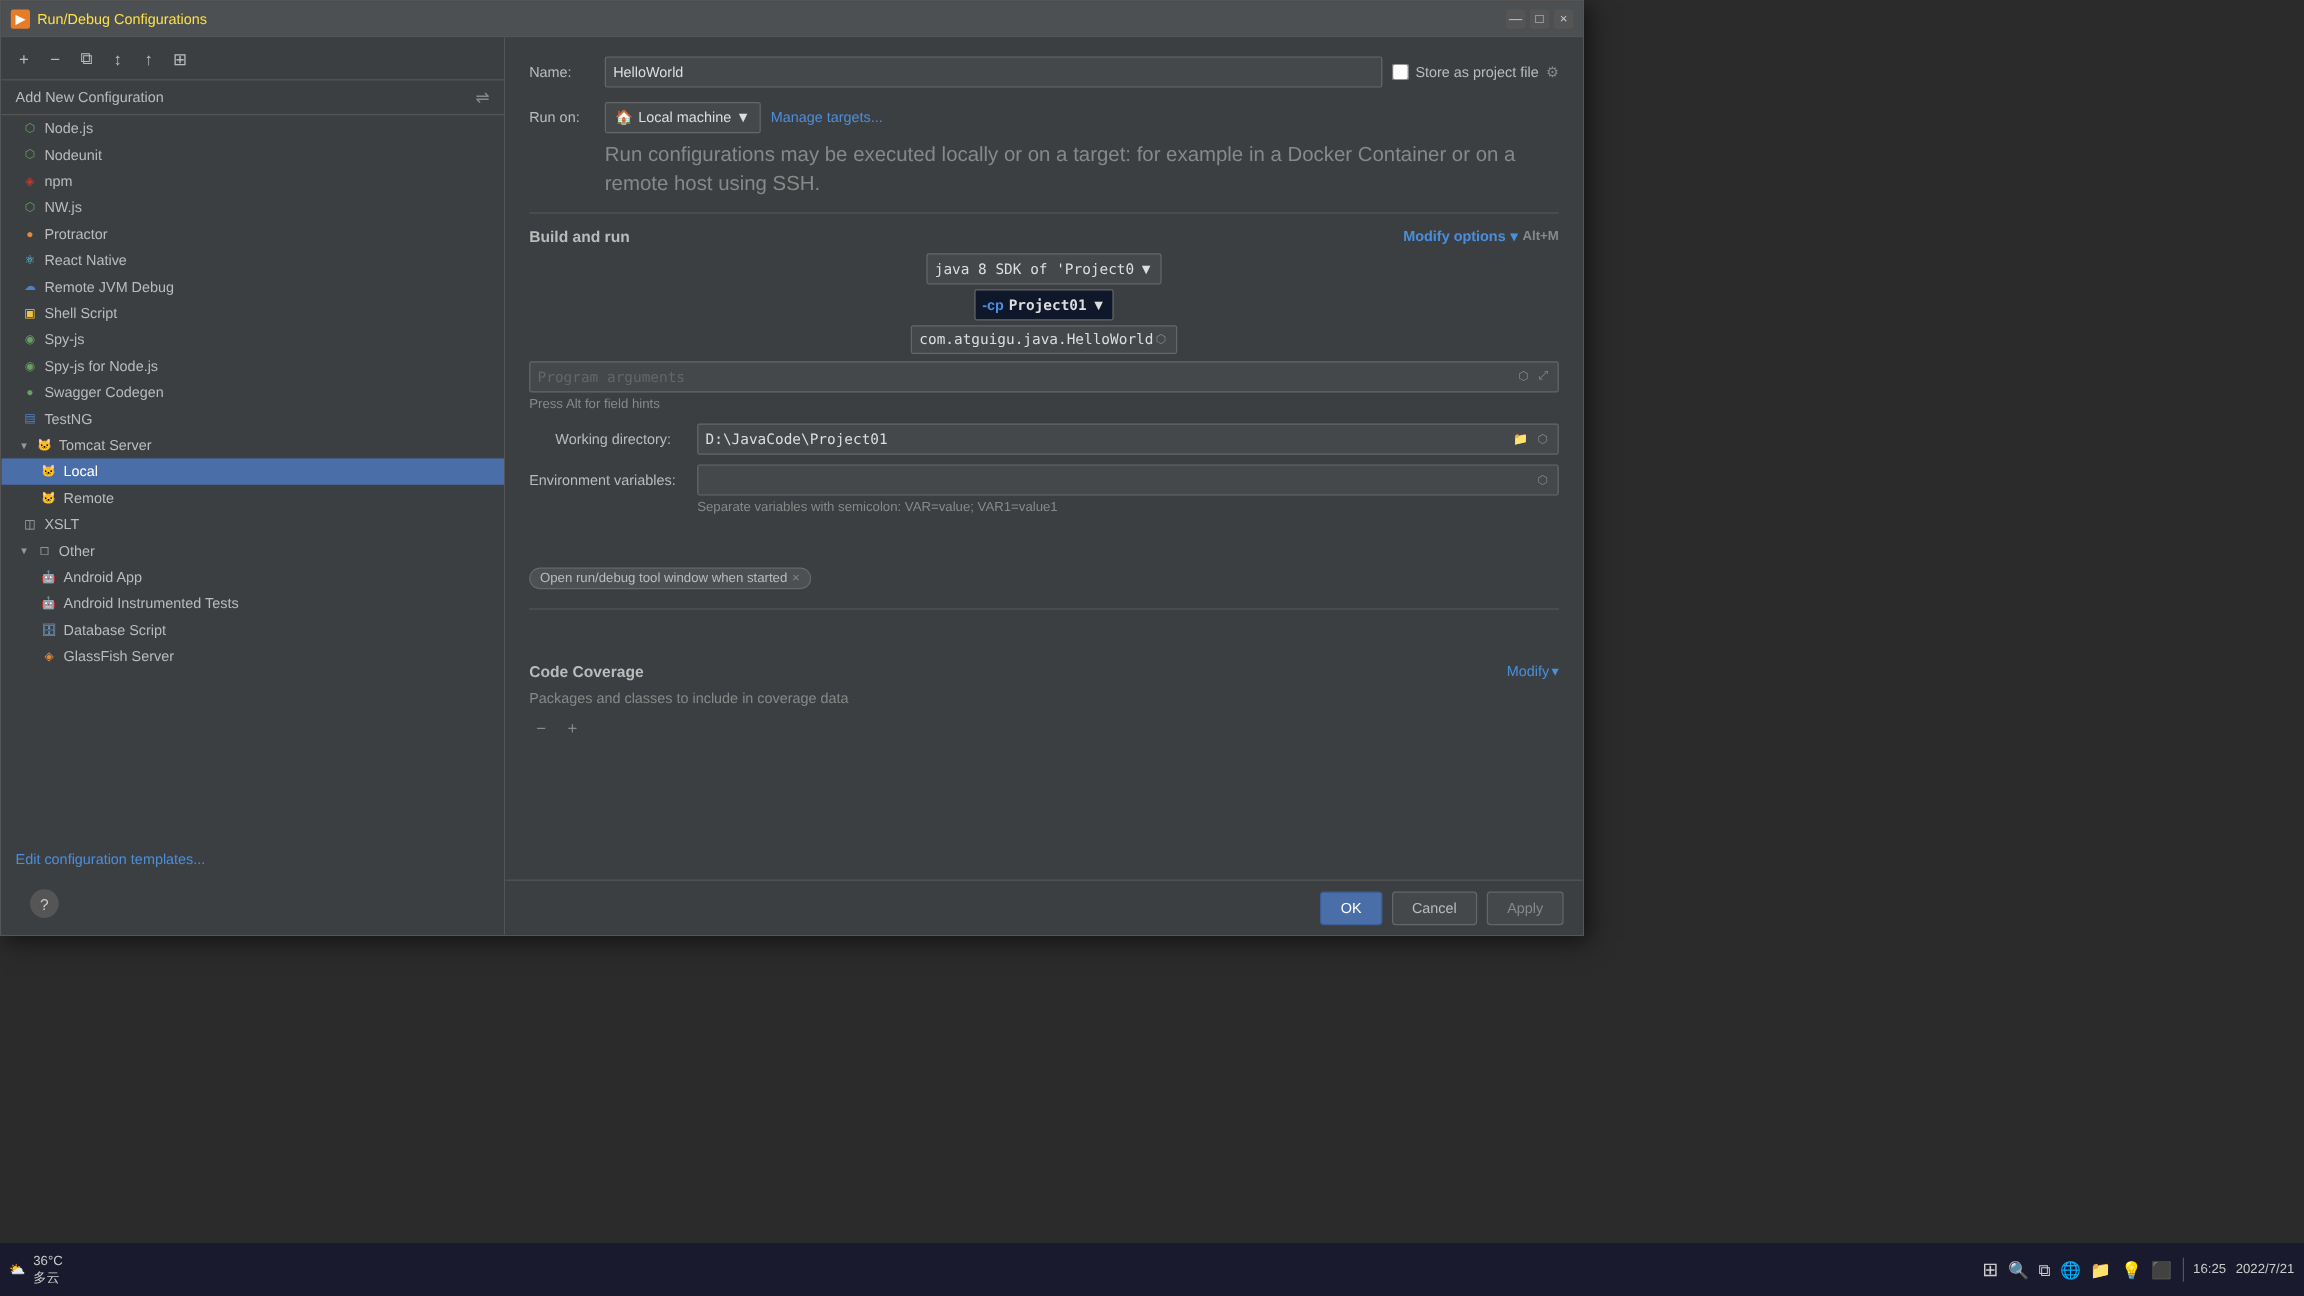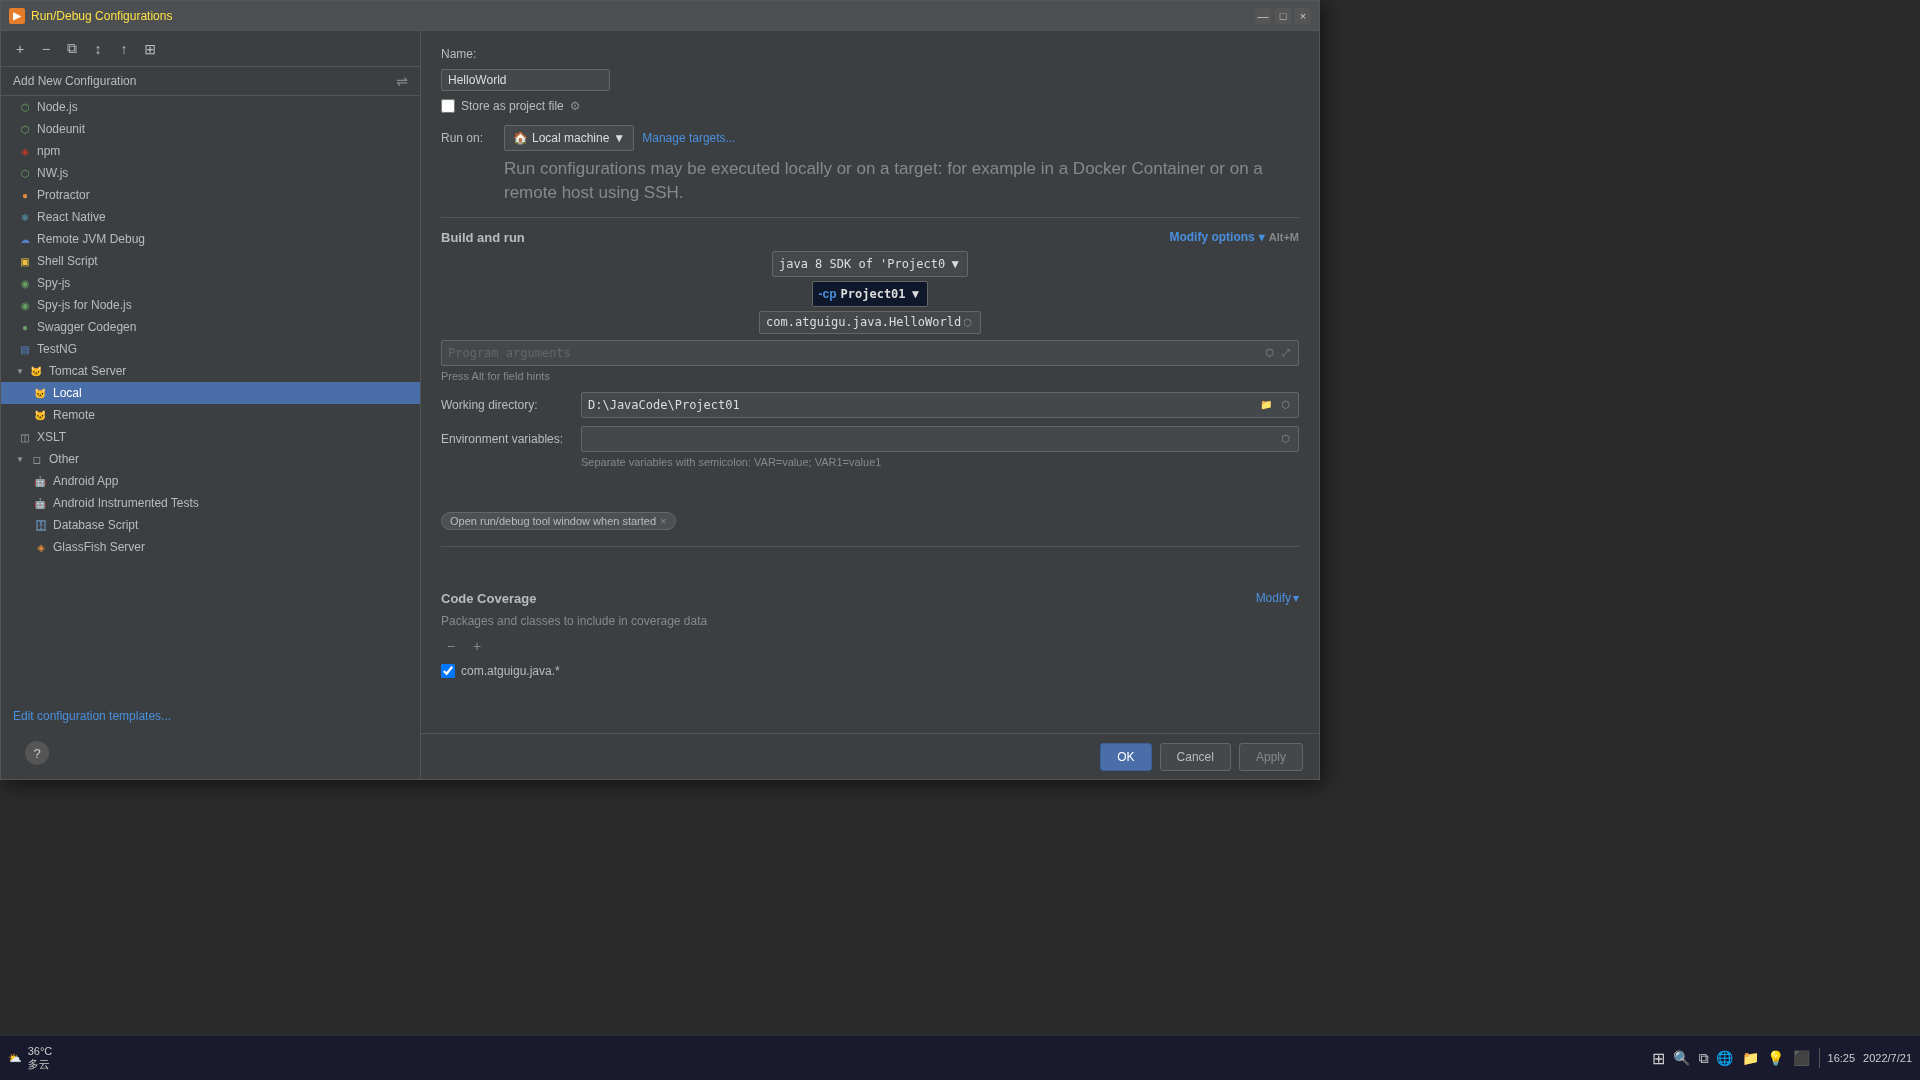--- a/index.html
+++ b/index.html
@@ -219,24 +219,23 @@
       flex: 1;
       padding: 16px 20px;
       overflow-y: auto;
     }
     .right-content::-webkit-scrollbar { width: 8px; }
     .right-content::-webkit-scrollbar-track { background: #3c3f41; }
     .right-content::-webkit-scrollbar-thumb { background: #555; border-radius: 4px; }
 
     .name-row {
       display: flex;
-      align-items: flex-start;
+      align-items: center;
       margin-bottom: 12px;
       gap: 8px;
-      flex-direction: column;
     }
     .name-label {
       color: #bbbbbb;
       font-size: 12px;
       width: 55px;
       flex-shrink: 0;
     }
     .name-input {
       flex: 1;
       background: #45484a;
@@ -413,20 +412,21 @@
     .working-dir-row {
       display: flex;
       align-items: center;
       margin-bottom: 8px;
     }
     .working-dir-label {
       color: #bbbbbb;
       font-size: 12px;
       width: 140px;
       flex-shrink: 0;
+      text-align: center;
     }
     .working-dir-field {
       flex: 1;
       background: #45484a;
       border: 1px solid #666;
       color: #dddddd;
       font-size: 12px;
       padding: 3px 6px;
       height: 26px;
       border-radius: 2px;
@@ -912,24 +912,20 @@
             <div class="modify-link">
               <span>Modify</span>
               <span>▾</span>
             </div>
           </div>
           <div class="coverage-desc">Packages and classes to include in coverage data</div>
           <div class="coverage-controls">
             <button class="coverage-btn">−</button>
             <button class="coverage-btn">+</button>
           </div>
-          <div class="coverage-entry">
-            <input type="checkbox" class="coverage-checkbox" checked="" style="">
-            <span class="coverage-text">com.atguigu.java.*</span>
-          </div>
         </div>
 
       </div>
 
       <div class="dialog-footer">
         <button class="btn-ok">OK</button>
         <button class="btn-cancel">Cancel</button>
         <button class="btn-apply">Apply</button>
       </div>
 

